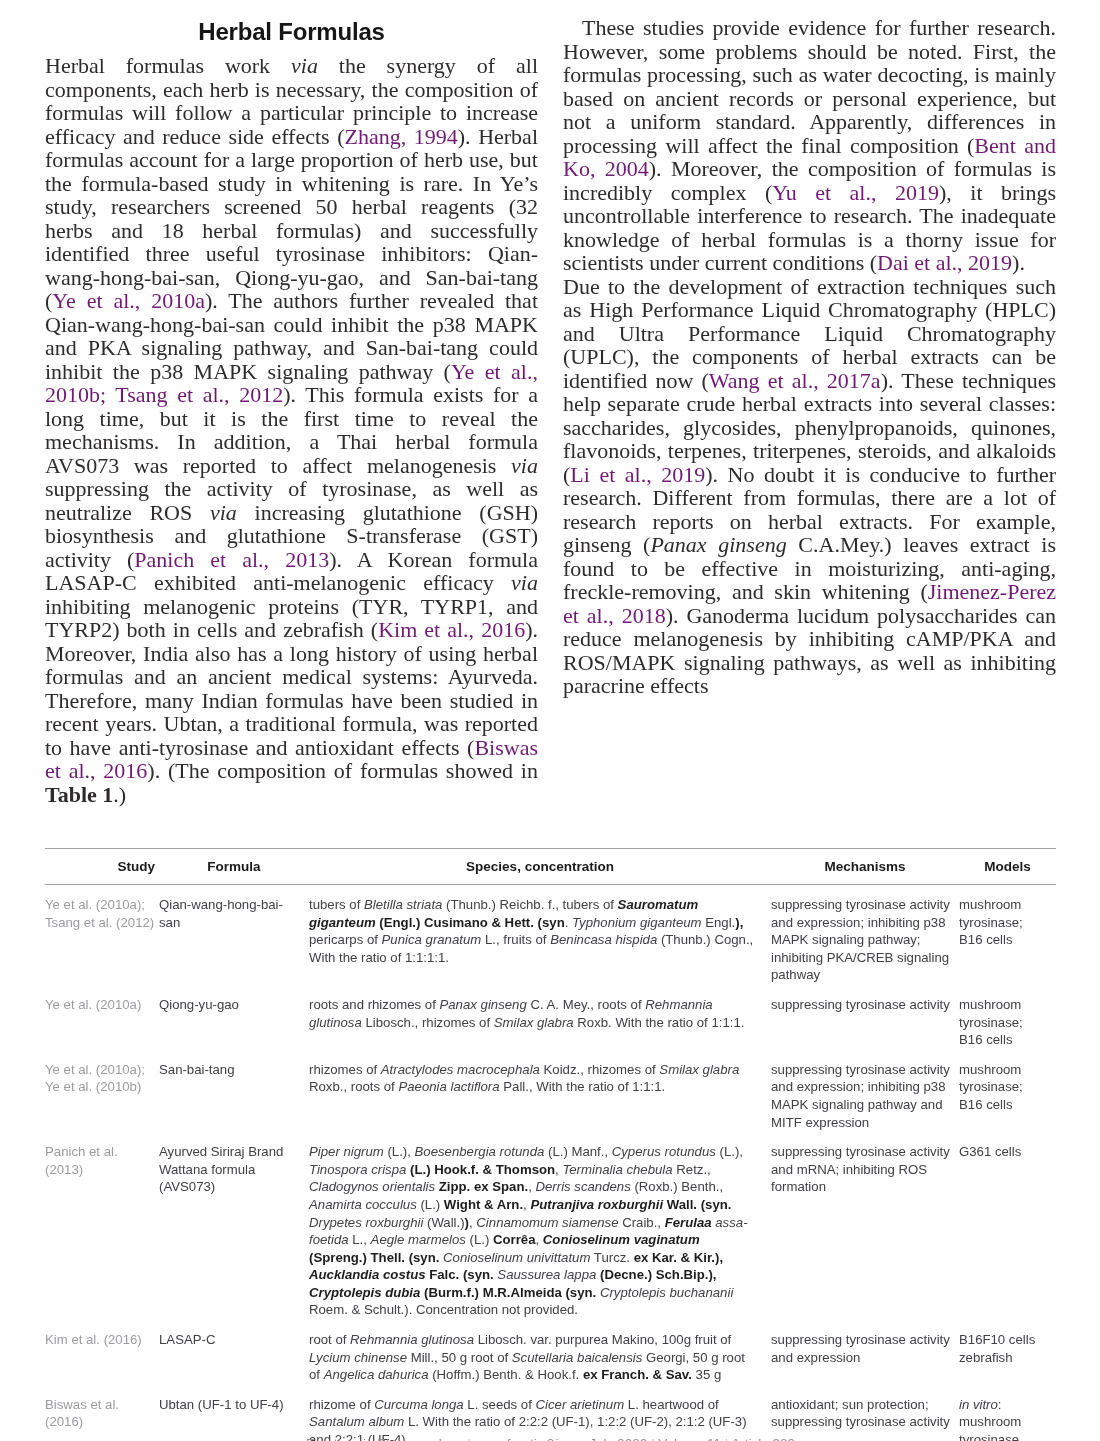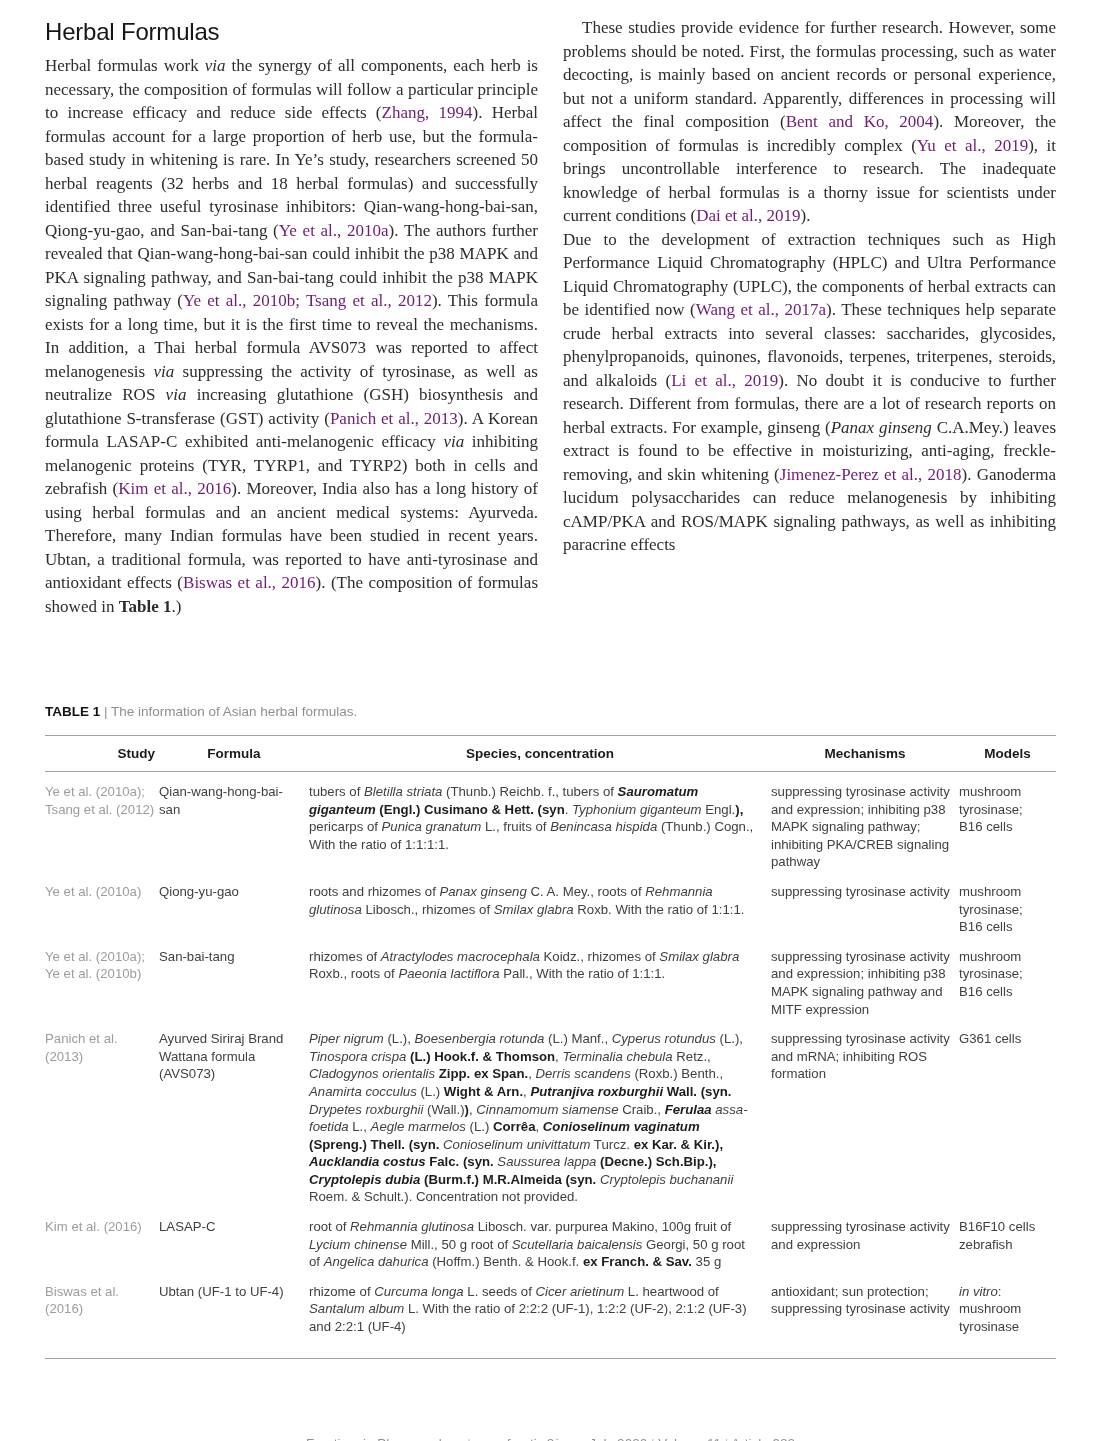--- a/index.html
+++ b/index.html
@@ -8,27 +8,27 @@
     width:1100px; height:1441px; position:relative; overflow:hidden;
     font-family:"Liberation Sans", sans-serif;
   }
   .sheet { padding:16px 44px 0 45px; }
 
   
   .columns { display:flex; gap:25px; min-height:646px; }
   .col { width:493px; }
   .col h1 {
     font-family:"Liberation Sans", sans-serif;
-    font-size:24px; line-height:27px; font-weight:400;
-    color:#161616; letter-spacing:-0.2px; margin:2px 0 9px 0;
+    font-size:24px; line-height:27px; font-weight:700;
+    color:#161616; letter-spacing:-0.2px; margin:2px 0 9px 0;text-align:center;
   }
   .col h1.h-extracts { margin:26px 0 9px 0; }
   .col p {
     font-family:"Liberation Serif", serif;
-    font-size:17px; line-height:23.5px; color:#2e2b2c;
+    font-size:22px; line-height:23.5px; color:#2e2b2c;
     text-align:justify; margin:0;
   }
   .col p.indent { text-indent:19px; }
 
   
   .seg-n  { }
   .seg-i  { font-style:italic; }
   .seg-b  { font-weight:700; color:#1d1d1f; }
   .seg-bi { font-weight:700; font-style:italic; color:#1d1d1f; }
   .seg-c  { color:#701a75; }
@@ -75,21 +75,20 @@
       <h1>Herbal Formulas</h1>
       <p><span class="seg-n">Herbal formulas work </span><span class="seg-i">via</span><span class="seg-n"> the synergy of all components, each herb is necessary, the composition of formulas will follow a particular principle to increase efficacy and reduce side effects (</span><span class="seg-c">Zhang, 1994</span><span class="seg-n">). Herbal formulas account for a large proportion of herb use, but the formula-based study in whitening is rare. In Ye’s study, researchers screened 50 herbal reagents (32 herbs and 18 herbal formulas) and successfully identified three useful tyrosinase inhibitors: Qian-wang-hong-bai-san, Qiong-yu-gao, and San-bai-tang (</span><span class="seg-c">Ye et al., 2010a</span><span class="seg-n">). The authors further revealed that Qian-wang-hong-bai-san could inhibit the p38 MAPK and PKA signaling pathway, and San-bai-tang could inhibit the p38 MAPK signaling pathway (</span><span class="seg-c">Ye et al., 2010b; Tsang et al., 2012</span><span class="seg-n">). This formula exists for a long time, but it is the first time to reveal the mechanisms. In addition, a Thai herbal formula AVS073 was reported to affect melanogenesis </span><span class="seg-i">via</span><span class="seg-n"> suppressing the activity of tyrosinase, as well as neutralize ROS </span><span class="seg-i">via</span><span class="seg-n"> increasing glutathione (GSH) biosynthesis and glutathione S-transferase (GST) activity (</span><span class="seg-c">Panich et al., 2013</span><span class="seg-n">). A Korean formula LASAP-C exhibited anti-melanogenic efficacy </span><span class="seg-i">via</span><span class="seg-n"> inhibiting melanogenic proteins (TYR, TYRP1, and TYRP2) both in cells and zebrafish (</span><span class="seg-c">Kim et al., 2016</span><span class="seg-n">). Moreover, India also has a long history of using herbal formulas and an ancient medical systems: Ayurveda. Therefore, many Indian formulas have been studied in recent years. Ubtan, a traditional formula, was reported to have anti-tyrosinase and antioxidant effects (</span><span class="seg-c">Biswas et al., 2016</span><span class="seg-n">). (The composition of formulas showed in </span><span class="seg-t1">Table 1</span><span class="seg-n">.)</span></p>
     </div>
     <div class="col">
       <p class="indent"><span class="seg-n">These studies provide evidence for further research. However, some problems should be noted. First, the formulas processing, such as water decocting, is mainly based on ancient records or personal experience, but not a uniform standard. Apparently, differences in processing will affect the final composition (</span><span class="seg-c">Bent and Ko, 2004</span><span class="seg-n">). Moreover, the composition of formulas is incredibly complex (</span><span class="seg-c">Yu et al., 2019</span><span class="seg-n">), it brings uncontrollable interference to research. The inadequate knowledge of herbal formulas is a thorny issue for scientists under current conditions (</span><span class="seg-c">Dai et al., 2019</span><span class="seg-n">).</span></p>
       <p><span class="seg-n">Due to the development of extraction techniques such as High Performance Liquid Chromatography (HPLC) and Ultra Performance Liquid Chromatography (UPLC), the components of herbal extracts can be identified now (</span><span class="seg-c">Wang et al., 2017a</span><span class="seg-n">). These techniques help separate crude herbal extracts into several classes: saccharides, glycosides, phenylpropanoids, quinones, flavonoids, terpenes, triterpenes, steroids, and alkaloids (</span><span class="seg-c">Li et al., 2019</span><span class="seg-n">). No doubt it is conducive to further research. Different from formulas, there are a lot of research reports on herbal extracts. For example, ginseng (</span><span class="seg-i">Panax ginseng</span><span class="seg-n"> C.A.Mey.) leaves extract is found to be effective in moisturizing, anti-aging, freckle-removing, and skin whitening (</span><span class="seg-c">Jimenez-Perez et al., 2018</span><span class="seg-n">). Ganoderma lucidum polysaccharides can reduce melanogenesis by inhibiting cAMP/PKA and ROS/MAPK signaling pathways, as well as inhibiting paracrine effects</span></p>
     </div>
   </div>
 
   <div class="table-block">
-    <div class="tcaption"><span class="seg-b">TABLE 1</span><span class="seg-n"> | The information of Asian herbal formulas.</span></div>
 
     <table class="ptable">
       <colgroup>
         <col style="width:114px">
         <col style="width:150px">
         <col style="width:462px">
         <col style="width:188px">
         <col style="width:97px">
       </colgroup>
       <thead>

